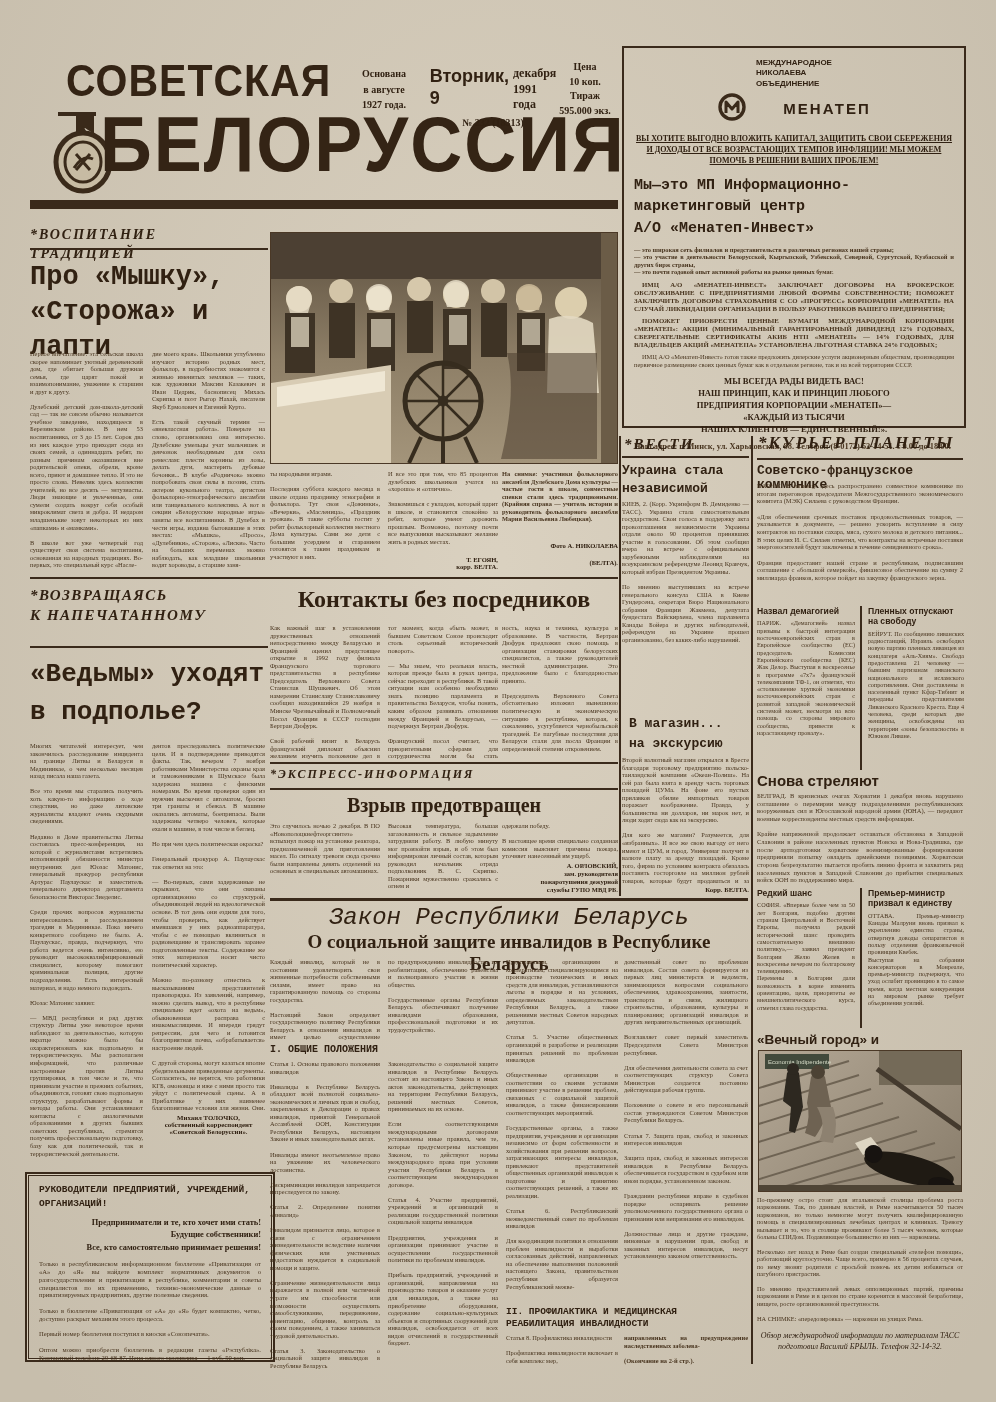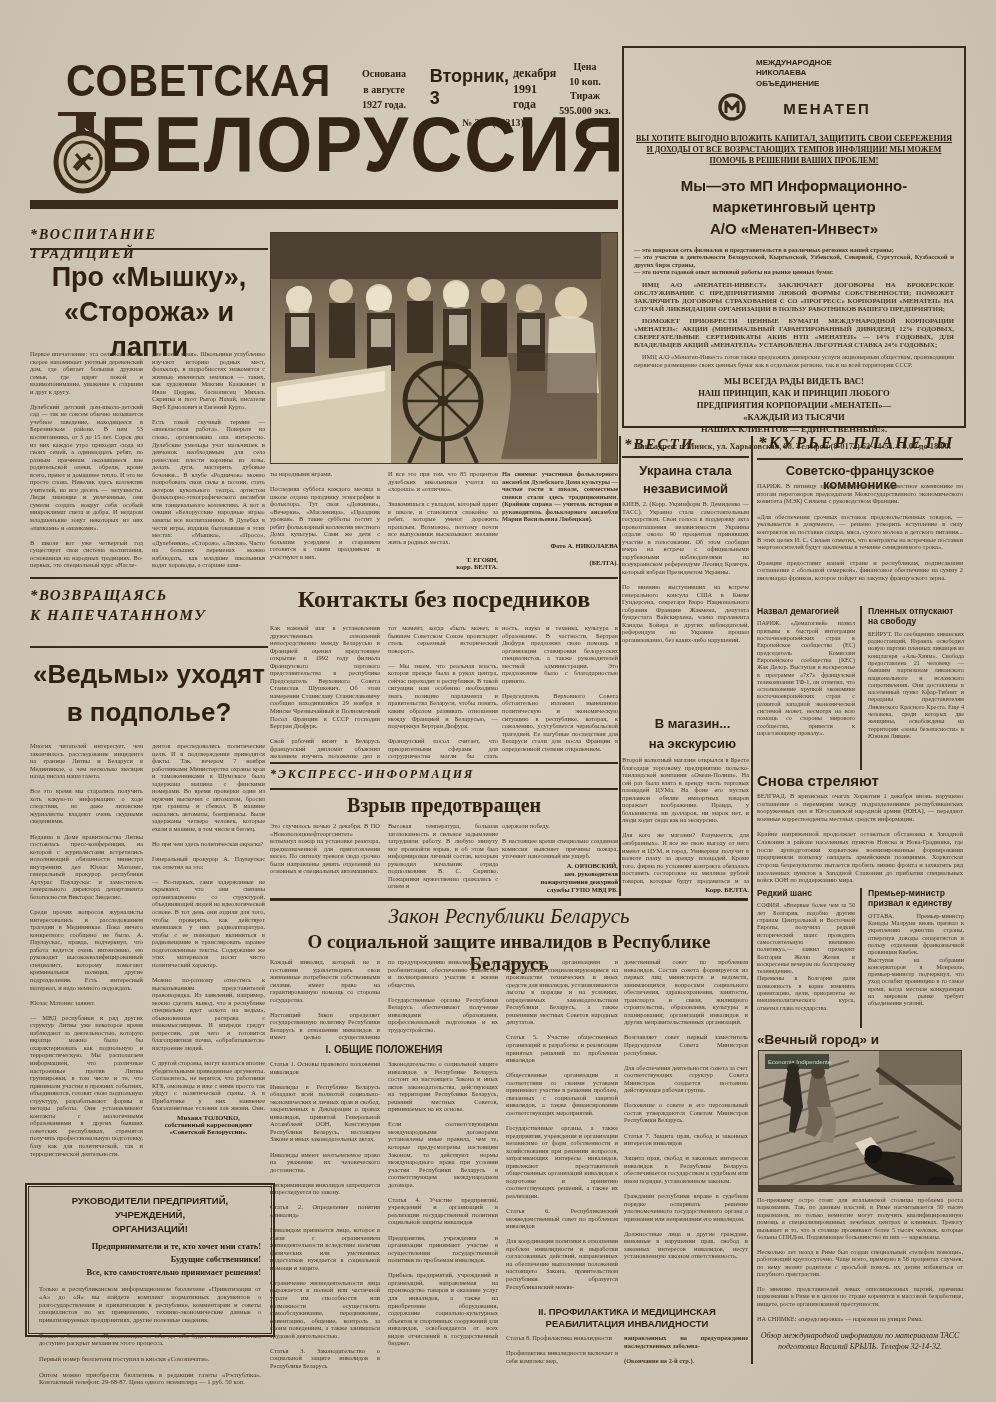--- a/index.html
+++ b/index.html
@@ -11,22 +11,22 @@
       radial-gradient(ellipse at 50% 40%, rgba(255,255,255,.10), rgba(0,0,0,.07) 95%),
       var(--paper);
     overflow:hidden;font-family:"Liberation Serif",serif;color:var(--ink);
     box-shadow:0 0 14px rgba(0,0,0,.45);}
   .abs{position:absolute;}
   .rule{position:absolute;background:var(--rule);}
   .txt{font-family:"Liberation Serif",serif;color:var(--ink);text-align:justify;
        white-space:pre-line;overflow:hidden;line-height:1.18;}
   .lbl{font-family:"Liberation Serif",serif;font-weight:bold;font-style:italic;
        color:var(--dark);white-space:pre-line;letter-spacing:.5px;line-height:1.35;}
-  .hs{font-family:Liberation Sans, sans-serif;font-weight:bold;color:var(--dark);
-      text-align:center;line-height:1.1;white-space:pre-line;}
+  .hs{font-family:Liberation Mono, monospace;font-weight:bold;color:var(--dark);
+      line-height:1.1;white-space:pre-line;}
   .hserif{font-family:"Liberation Serif",serif;font-weight:bold;color:var(--dark);
       text-align:center;white-space:pre-line;}
   .sh{font-family:"Liberation Sans",sans-serif;font-weight:bold;color:var(--dark);
       white-space:pre-line;line-height:1.2;}
   .sig{font-weight:bold;text-align:right;white-space:pre-line;color:var(--dark);}
   .boxed{border:2px solid var(--rule);}
   .mast{font-family:"Liberation Sans",sans-serif;font-weight:bold;color:#342415;
         letter-spacing:1px;transform:scaleY(1.08);transform-origin:left top;white-space:nowrap;}
 </style>
 </head>
@@ -46,21 +46,21 @@
     </svg>
   </div>
   <div class="abs mast" style="left:66px;top:56px;font-size:41px;">СОВЕТСКАЯ</div>
   <div class="abs mast" style="left:100px;top:100px;font-size:72px;letter-spacing:2px;">БЕЛОРУССИЯ</div>
 
   <div class="abs hserif" style="left:342px;top:66px;width:84px;font-size:10px;line-height:1.55;">Основана
 в августе
 1927 года.</div>
   <div class="abs" style="left:432px;top:66px;width:122px;">
     <div style="display:flex;align-items:flex-start;justify-content:center;gap:4px;">
-      <span class="sh" style="font-size:18px;">Вторник, 3</span>
+      <span class="sh" style="font-size:18px;">Вторник, 9</span>
       <span class="hserif" style="font-size:12px;font-weight:bold;text-align:left;line-height:1.3;">декабря
 1991 года</span>
     </div>
     <div class="hserif" style="font-size:10px;margin-top:4px;">№ 232 (18313)</div>
   </div>
   <div class="abs hserif" style="left:548px;top:60px;width:74px;font-size:10px;line-height:1.45;">Цена
 10 коп.
 Тираж
 595.000 экз.</div>
 
@@ -203,21 +203,21 @@
 
 — Во-первых, сами задержанные не скрывают, что они связаны организационно со структурой, объединяющей людей на идеологической основе. В тот день они ездили для того, чтобы проверить, как действует имевшаяся у них радиоаппаратура, чтобы с ее помощью вклиниться в радиовещание и транслировать заранее подготовленные тексты. Содержание же этих материалов носит чисто политический характер.
 
 Можно по-разному отнестись к высказываниям представителей правопорядка. Из заявлений, например, можно сделать вывод, что в республике специально идет «охота на ведьм», обыкновенная расправа с инакомыслящими. И впереди грядут репрессии, для чего и готовится благоприятная почва, «обрабатывается» настроение людей.
 
 С другой стороны, могут казаться вполне убедительными приведенные аргументы. Согласитесь, не верится, что работники КГБ, омоновцы и иже с ними просто так уйдут с политической сцены. А в Прибалтике у них наименее благоприятные условия для жизни. Они, безусловно, связаны с «обиженными» коллегами из других республик. Но вопрос, как бы он кощунственно ни звучал, остается открытым: кому выгодна была пролитая кровь на границе?</div>
   <div class="abs sig" style="left:152px;top:1114px;width:113px;font-size:6.8px;text-align:center;">Михаил ТОЛОЧКО,
 собственный корреспондент
 «Советской Белоруссии».</div>
 
-  <div class="abs boxed" style="left:25px;top:1172px;width:250px;height:154px;padding:9px 12px;box-sizing:border-box;box-shadow:inset 0 0 0 1px var(--paper), inset 0 0 0 2px var(--rule);margin-top:11px;">
+  <div class="abs boxed" style="left:25px;top:1172px;width:250px;height:190px;padding:9px 12px;box-sizing:border-box;box-shadow:inset 0 0 0 1px var(--paper), inset 0 0 0 2px var(--rule);">
     <div class="hs" style="font-size:9.5px;line-height:1.45;">РУКОВОДИТЕЛИ ПРЕДПРИЯТИЙ, УЧРЕЖДЕНИЙ,
 ОРГАНИЗАЦИЙ!</div>
     <div class="hserif" style="font-size:8.4px;line-height:1.5;margin-top:6px;text-align:right;">Предприниматели и те, кто хочет ими стать!
 Будущие собственники!
 Все, кто самостоятельно принимает решения!</div>
     <div class="txt" style="font-size:6.6px;margin-top:6px;">Только в республиканском информационном бюллетене «Приватизация от «А» до «Я» вы найдете комплект нормативных документов о разгосударствлении и приватизации в республике, комментарии и советы специалистов по их применению, технико-экономические данные о приватизируемых предприятиях, другие полезные сведения.
 
 Только в бюллетене «Приватизация от «А» до «Я» будет компактно, четко, доступно раскрыт механизм этого процесса.
 
 Первый номер бюллетеня поступил в киоски «Союзпечати».
@@ -248,21 +248,21 @@
     <div class="txt" style="font-size:6.4px;height:40px;">одержали победу.
 
 В настоящее время специально созданная комиссия выясняет причины пожара, уточняет нанесенный им ущерб.</div>
     <div class="sig" style="font-size:6.5px;line-height:1.25;">А. ОРЛОВСКИЙ,
 зам. руководителя
 пожаротушения дежурной
 службы ГУПО МВД РБ.</div>
   </div>
 
   <div class="rule" style="left:270px;top:898px;width:478px;height:3px;"></div>
-  <div class="abs hserif" style="left:270px;top:904px;width:478px;font-size:21px;font-weight:normal;font-style:italic;">Закон  Республики  Беларусь</div>
+  <div class="abs hserif" style="left:270px;top:904px;width:478px;font-size:24px;font-weight:normal;font-style:italic;font-family:Liberation Mono, monospace;">Закон  Республики  Беларусь</div>
   <div class="abs hserif" style="left:270px;top:931px;width:478px;font-size:19px;">О социальной защите инвалидов в Республике Беларусь</div>
 
   <div class="abs txt" style="left:270px;top:958px;width:110px;height:84px;font-size:6.4px;">Каждый инвалид, который не в состоянии удовлетворить свои жизненные потребности собственными силами, имеет право на гарантированную помощь со стороны государства.
 
 Настоящий Закон определяет государственную политику Республики Беларусь в отношении инвалидов и имеет целью осуществление эффективных мер</div>
   <div class="abs txt" style="left:388px;top:958px;width:110px;height:84px;font-size:6.4px;">по предупреждению инвалидности, их реабилитации, обеспечению равенства и полноправного участия в жизни общества.
 
 Государственные органы Республики Беларусь обеспечивают получение инвалидами образования, профессиональной подготовки и их трудоустройство.</div>
   <div class="abs hs" style="left:270px;top:1044px;width:228px;font-size:10px;">I. ОБЩИЕ ПОЛОЖЕНИЯ</div>
   <div class="abs txt" style="left:270px;top:1060px;width:110px;height:316px;font-size:6.4px;">Статья 1. Основы правового положения инвалидов

